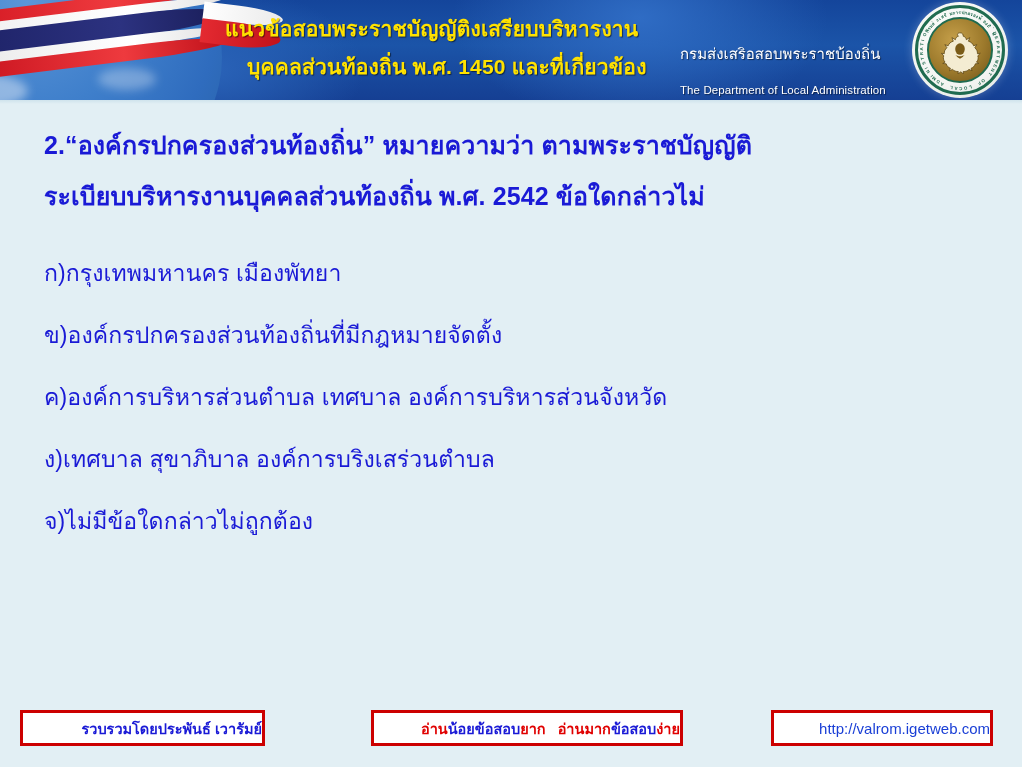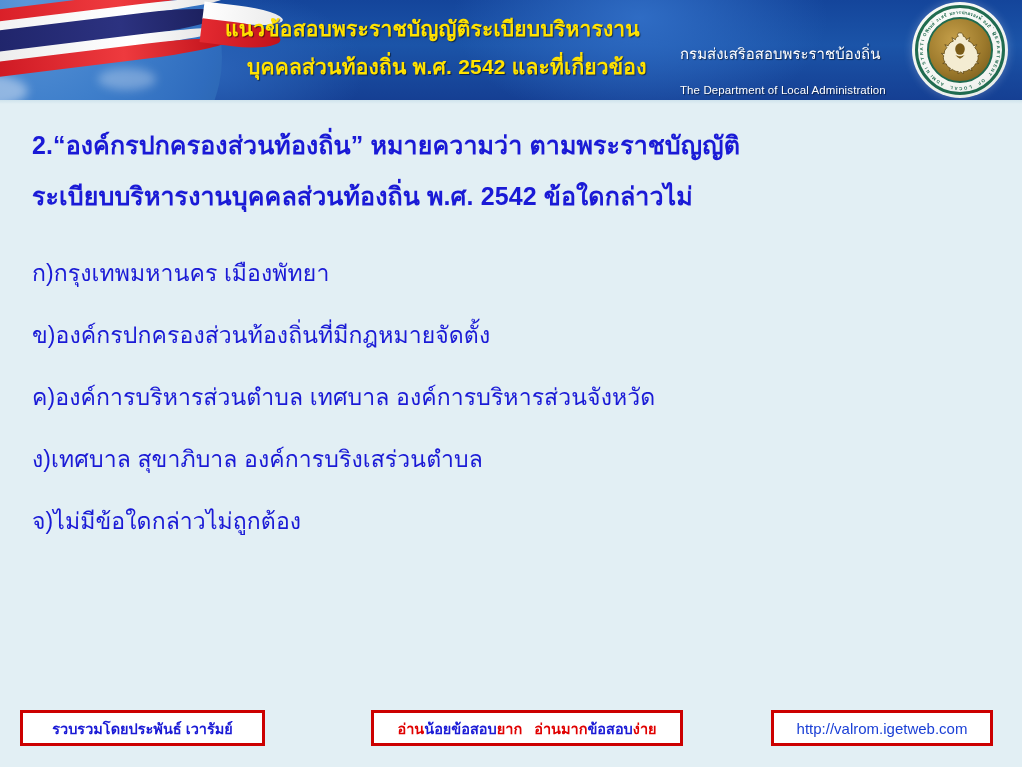--- a/index.html
+++ b/index.html
@@ -186,21 +186,21 @@
     left: 0;
     width: 1022px;
     height: 4px;
     background: linear-gradient(180deg,#cfe3ec 0%, #e2eff4 100%);
   }
 
   
   #content {
     position: absolute;
     top: 104px;
-    left: 0;
+    left: 12px;
     width: 868px;
     height: 595px;
     padding: 16px 26px 0 32px;
   }
 
   #question {
     color: #1a1ad6;
     font-weight: bold;
     font-size: 25px;
     line-height: 51px;
@@ -225,21 +225,21 @@
   .choice-text {
   }
 
   
   .footer-box {
     position: absolute;
     background: #ffffff;
     border: 3px solid #cc0000;
     display: flex;
     align-items: center;
-    justify-content: center;
+    justify-content: flex-end;
     white-space: nowrap;
   }
   #footer-author {
     left: 20px;
     top: 710px;
     width: 245px;
     height: 36px;
     color: #1a1ad6;
     font-size: 14.5px;
     font-weight: bold;
@@ -285,22 +285,22 @@
       <div class="band b-blue"></div>
       <div class="band b-white2"></div>
       <div class="band b-red2"></div>
       <div class="flag-tail">
         <div class="t t-w"></div>
         <div class="t t-r"></div>
       </div>
     </div>
 
     <div id="banner-text">
-      <div class="banner-line l1">แนวข้อสอบพระราชบัญญัติระเบียบบริหารงาน</div>
-      <div class="banner-line l2">บุคคลส่วนท้องถิ่น พ.ศ. 2542 และที่เกี่ยวข้อง</div>
+      <div class="banner-line l1">แนวข้อสอบพระราชบัญญัติงเสรียบบริหารงาน</div>
+      <div class="banner-line l2">บุคคลส่วนท้องถิ่น พ.ศ. 1450 และที่เกี่ยวข้อง</div>
     </div>
 
     <div id="dept-block">
       <div id="dept-th">กรมส่งเสริอสอบพระราชบ้องถิ่น</div>
       <div id="dept-en">The Department of Local Administration</div>
     </div>
 
     <div id="emblem">
       <div class="ring-outer"></div>
       <div class="ring-text" id="ring-text-th">

